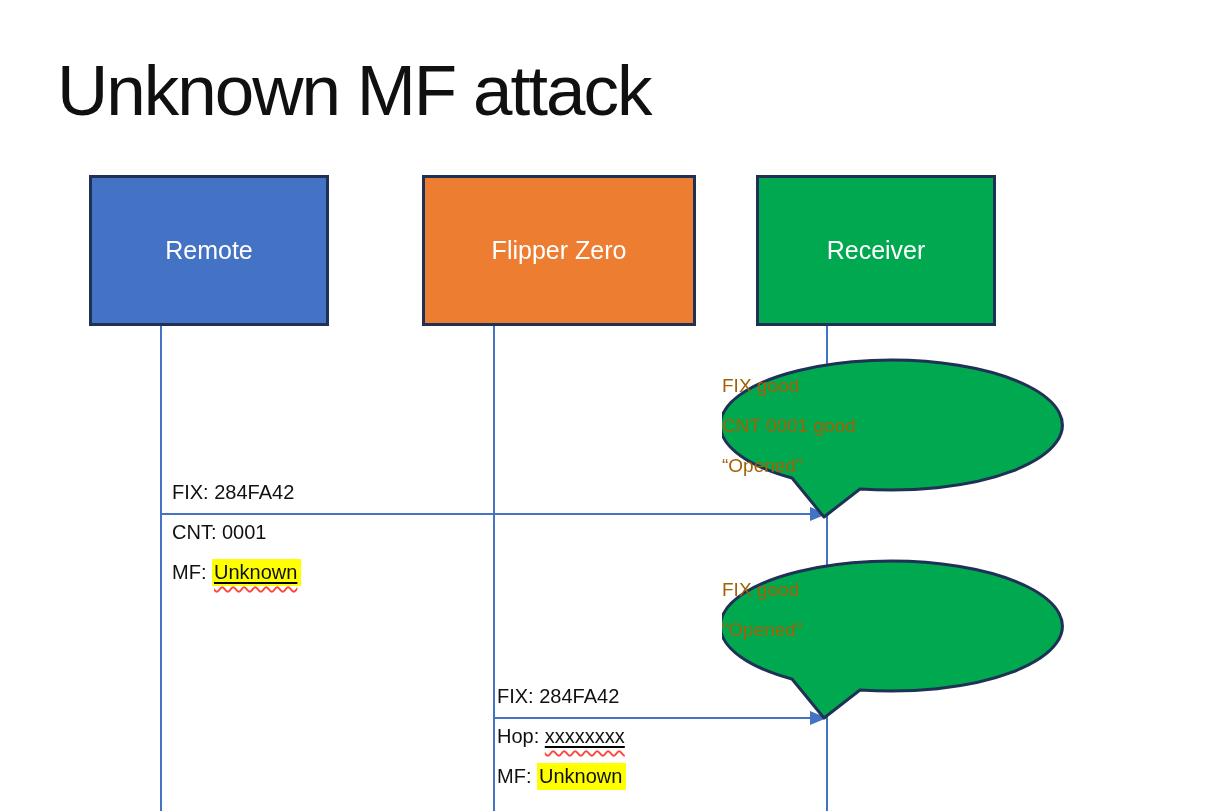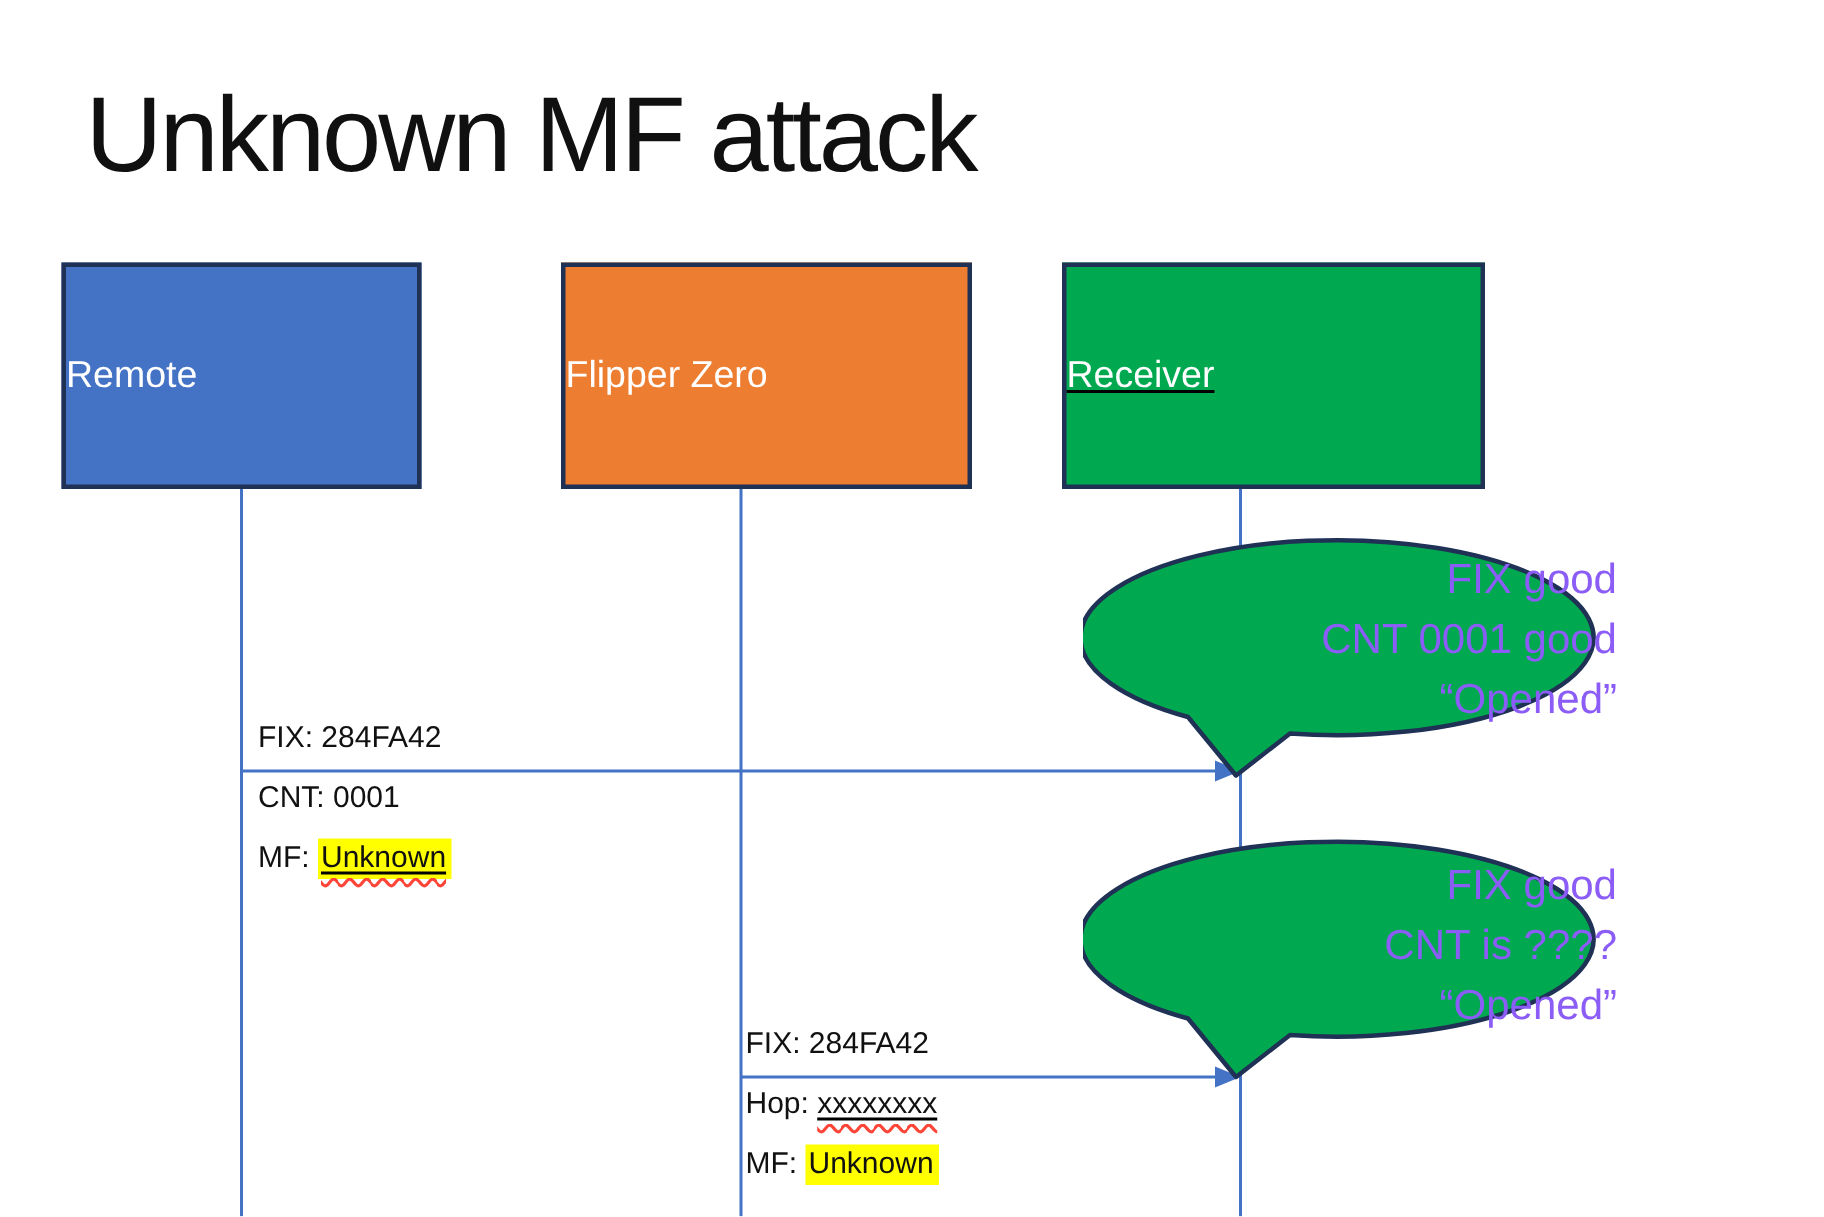--- a/index.html
+++ b/index.html
@@ -6,26 +6,26 @@
   .slide{
     position:relative;width:1216px;height:811px;background:#ffffff;
     font-family:"Liberation Sans",sans-serif;overflow:hidden;
   }
   .title{
     position:absolute;left:57px;top:2px;font-size:71px;font-weight:300;
     letter-spacing:-2px;color:#101010;white-space:nowrap;
   }
   .actor-box{
     position:absolute;top:175px;height:151px;box-sizing:border-box;
-    border:3px solid #1F3155;display:flex;align-items:center;
+    border:3px solid #1F3155;display:flex;align-items:center;justify-content:center;margin-left:48px;
   }
   .actor-box .actor-label{color:#ffffff;font-size:25px;}
   .box-remote{left:41px;width:240px;background:#4472C4;}
   .box-flipper{left:374px;width:274px;background:#ED7D31;}
-  .box-receiver{left:708px;width:282px;background:#00A94F;text-decoration:underline;}
+  .box-receiver{left:708px;width:240px;background:#00A94F;}
   .lifeline{
     position:absolute;top:326px;height:485px;width:2px;background:#4472C4;
   }
   .lifeline-remote{left:160px;}
   .lifeline-flipper{left:493px;}
   .lifeline-receiver{left:826px;}
   .msg-line{position:absolute;height:2px;background:#4472C4;}
   .msg1-line{left:161px;top:513px;width:650px;}
   .msg2-line{left:494px;top:717px;width:317px;}
   .arrowhead{
@@ -48,22 +48,22 @@
   }
   .solid-u{
     text-decoration-line:underline;text-decoration-style:solid;
     text-decoration-color:#000000;text-decoration-thickness:2px;
     text-underline-offset:3px;
   }
   .bubble-svg{position:absolute;left:722px;width:356px;height:168px;}
   .bubble1-svg{top:355px;}
   .bubble2-svg{top:556px;}
   .bubble-text{
-    position:absolute;left:722px;width:356px;text-align:right;
-    color:#8b5cf6;font-size:28px;line-height:40px;
+    position:absolute;left:722px;width:356px;text-align:left;
+    color:#a16207;font-size:19px;line-height:40px;
   }
   .bubble1-text{top:366px;}
   .bubble2-text{top:570px;}
 </style>
 </head>
 <body>
 
 <div class="slide">
 
   <h1 class="title">Unknown MF attack</h1>
@@ -105,17 +105,16 @@
     <div>FIX good</div>
     <div>CNT 0001 good</div>
     <div>“Opened”</div>
   </div>
 
   <svg class="bubble-svg bubble2-svg" viewBox="0 0 356 168">
     <path d="M 138 134 A 171 65 0 1 0 70 123 L 102 162 Z" fill="#00A94F" stroke="#1F3155" stroke-width="3" stroke-linejoin="round"></path>
   </svg>
   <div class="bubble-text bubble2-text">
     <div>FIX good</div>
-    <div>CNT is ????</div>
     <div>“Opened”</div>
   </div>
 
 </div>
 
 </body></html>

